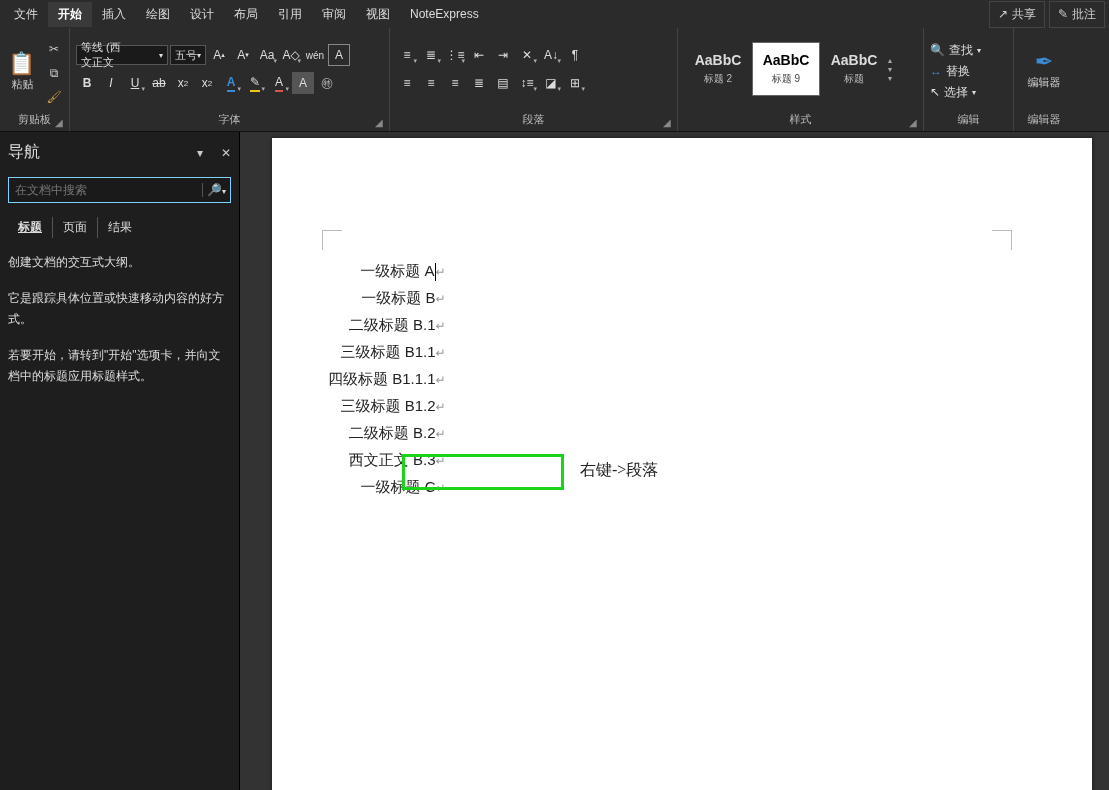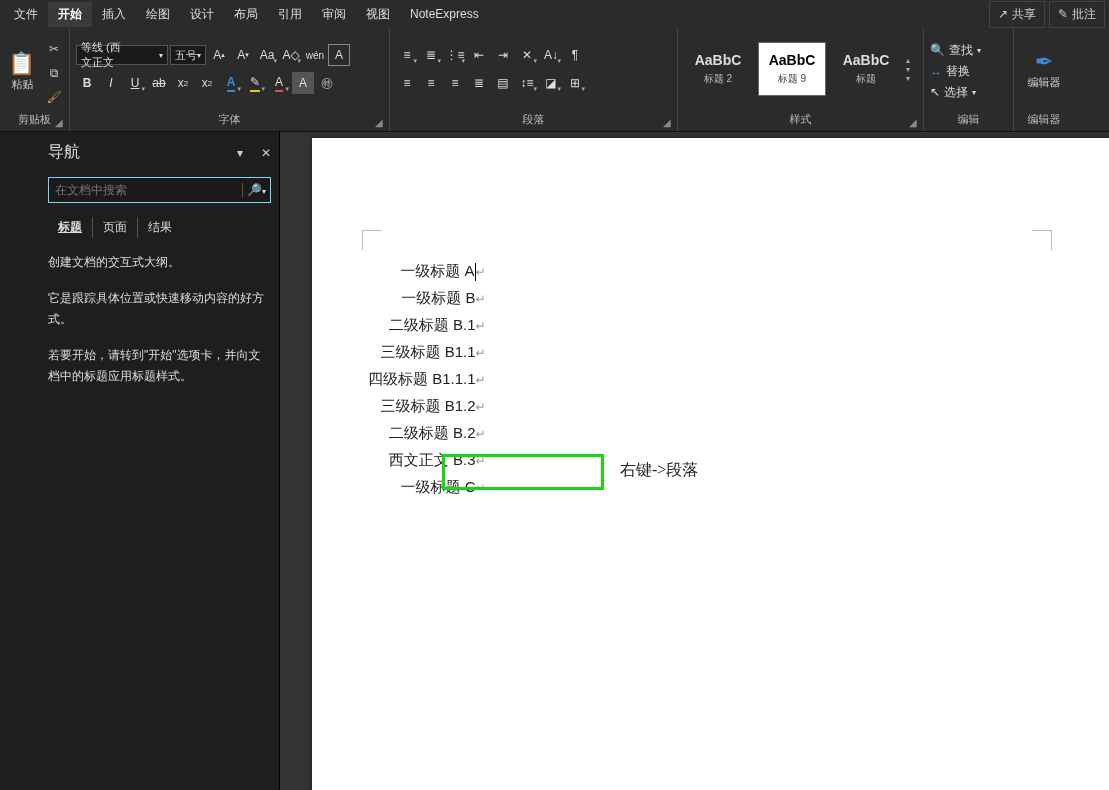--- a/index.html
+++ b/index.html
@@ -33,41 +33,41 @@
 .combo.font-name { width:92px;gap:28px; }
 .combo.font-size { width:36px; }
 .ribbon-btn { width:22px; height:22px; display:flex; align-items:center; justify-content:center; font-size:12px; color:#ddd; cursor:pointer; position:relative;}
 .ribbon-btn.dd::after { content:"▾"; font-size:7px; position:absolute; right:1px; bottom:1px; color:#aaa;}
 .underline-bar { border-bottom:2px solid; padding-bottom:1px;}
 .color-red { border-color:#d9534f; }
 .color-yellow { border-color:#f0c419; }
 .color-blue { border-color:#3b8bd4; }
 
 
-.styles-gallery { display:flex; gap:6px; align-items:center; height:60px;}
+.styles-gallery { display:flex; gap:0; align-items:center; height:60px;}
 .style-thumb { width:68px; height:54px; background:#fff; display:flex; flex-direction:column; align-items:center; justify-content:center; }
 .style-thumb.dark { background:#2b2b2b; }
 .style-thumb .preview { font-size:14px; font-weight:bold; color:#000; }
 .style-thumb.dark .preview { color:#ddd; }
 .style-thumb .name { font-size:10px; color:#444; margin-top:4px; }
 .style-thumb.dark .name { color:#bbb; }
 .style-thumb.selected { border:1px solid #666; }
 .gallery-more { width:14px; display:flex; flex-direction:column; justify-content:space-between; padding:2px 0;}
 .gallery-more div { font-size:8px; color:#aaa;}
 
 
 .edit-col { display:flex; flex-direction:column; gap:4px; padding-top:4px;}
 .edit-item { display:flex; align-items:center; gap:4px; font-size:12px; color:#ddd;}
 
 
 .editor-addon { display:flex; flex-direction:column; align-items:center; justify-content:center; width:50px;}
 .editor-addon .eicon { font-size:22px; color:#3b8bd4; }
 
 
-.workspace { display:flex; height: calc(790px - 28px - 104px); padding-left: 40px; }
+.workspace { display:flex; height: calc(790px - 28px - 104px); }
 .navpane { width:240px; background:#1e1e1e; border-right:1px solid #000; padding:10px 8px; font-size:12px; color:#ddd; }
 .navpane .title-row { display:flex; align-items:center; justify-content:space-between; margin-bottom:14px; }
 .navpane .title { font-size:16px; }
 .navpane .title-icons { display:flex; gap:18px; font-size:12px; color:#ccc;}
 .navpane .search { display:flex; border:1px solid #7dd3fc; height:26px; align-items:center; background:#1a1a1a; margin-bottom:14px;}
 .navpane .search input { flex:1; background:transparent; border:none; outline:none; color:#aaa; font-size:12px; padding:0 6px;}
 .navpane .search .sbtn { width:28px; text-align:center; border-left:1px solid #555;}
 .navpane .tabs { display:flex; gap:0; margin-bottom:14px; font-size:12px;}
 .navpane .tabs .tab { padding:2px 10px; border-right:1px solid #555;}
 .navpane .tabs .tab:last-child { border-right:none;}

